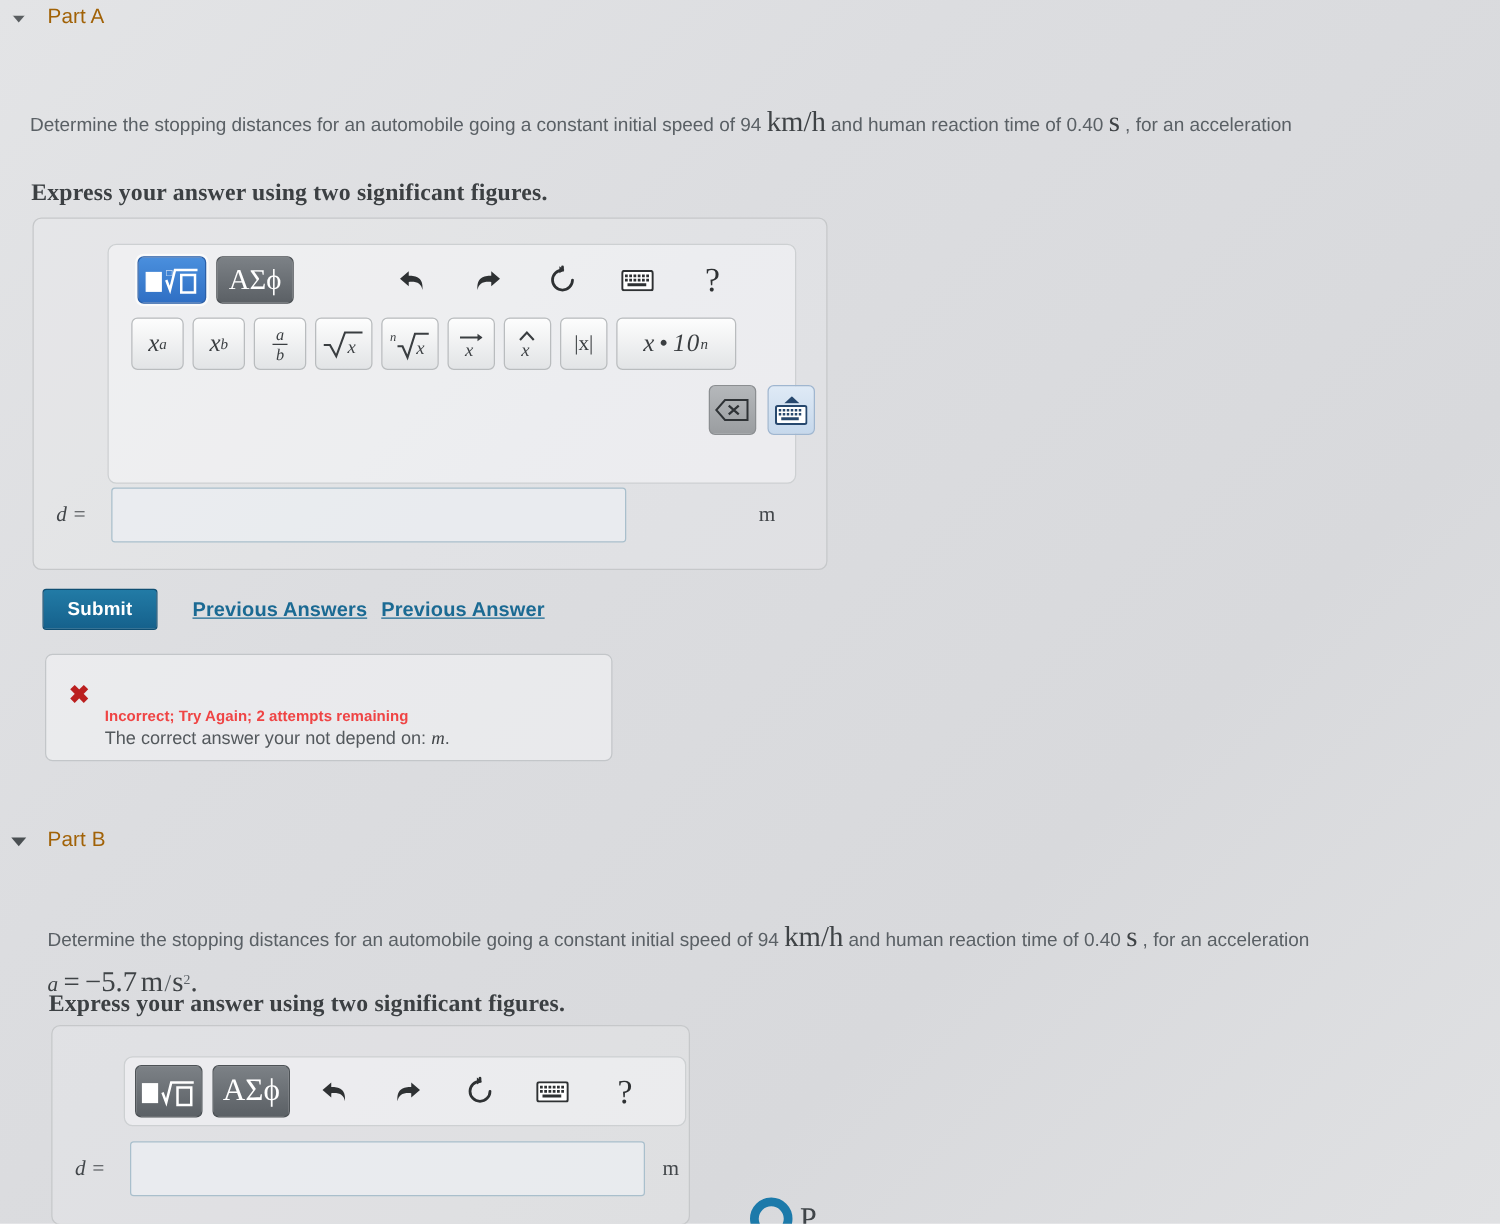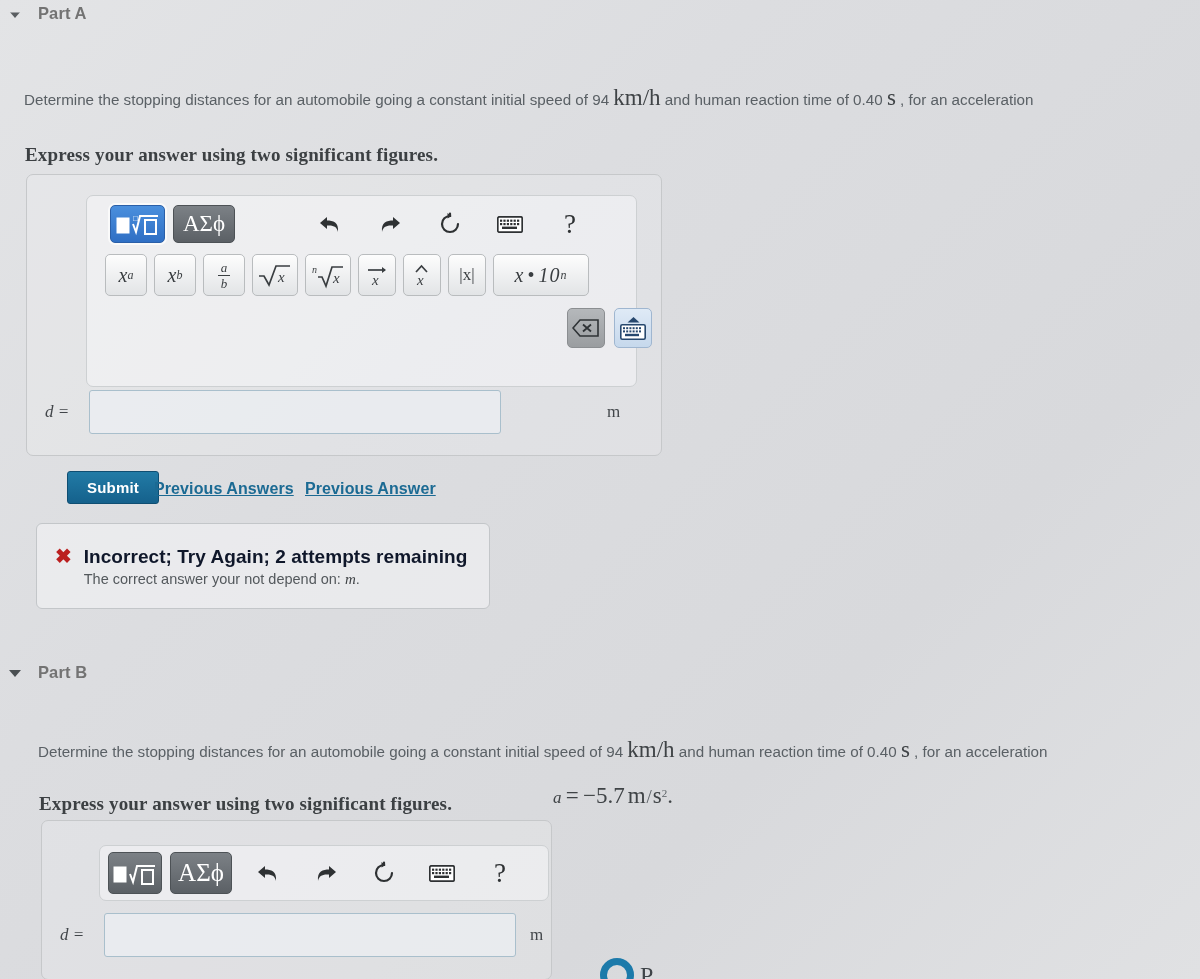--- a/index.html
+++ b/index.html
@@ -38,22 +38,22 @@
     content: "";
     position: absolute;
     left: 1px;
     top: 4px;
     border-left: 6px solid transparent;
     border-right: 6px solid transparent;
     border-top: 7px solid #4a4f52;
   }
   .part-title {
     font-size: 16.5px;
-    font-weight: bold;
-    color: #737373;
+    font-weight: normal;
+    color: #a16207;
     letter-spacing: 0.1px;
     text-align: center;
   }
 
   
   .problem-text {
     font-size: 15.2px;
     line-height: 1.55;
     color: #5a6065;
     font-weight: 400;
@@ -207,21 +207,20 @@
     background: linear-gradient(#227ba6, #15618c);
     border: 1px solid #0f4e72;
     border-radius: 3px;
     color: #ffffff;
     font-family: "Liberation Sans", sans-serif;
     font-size: 15px;
     font-weight: bold;
     letter-spacing: 0.2px;
     cursor: pointer;
     padding: 0;
-    margin-left: 33px;
   }
   .link {
     color: #1b6a93;
     font-size: 16px;
     font-weight: bold;
     text-decoration: underline;
     cursor: pointer;
     letter-spacing: 0.1px;
   }
 
@@ -234,24 +233,25 @@
     display: flex;
     gap: 12px;
   }
   .xmark {
     color: #bb1f1f;
     font-size: 20px;
     font-weight: bold;
     line-height: 1;
   }
   .fb-title {
-    font-size: 19px;
+    font-size: 12px;
     font-weight: bold;
-    color: #0f172a;
+    color: #ef4444;
     letter-spacing: 0.05px;
+    margin-top: 20px;
   }
   .fb-sub {
     font-size: 14.5px;
     color: #53585c;
     margin-top: 3px;
   }
 
   
   .bottom-mark {
     position: absolute;
@@ -464,21 +464,21 @@
     <span class="disclosure"></span>
     <span class="part-title">Part B</span>
   </div>
 
   <div class="problem-text" style="position:absolute;left:38px;top:732px;width:1150px;">
     <span>Determine the stopping distances for an automobile going a constant initial speed of 94</span>
     <span class="mathrm">km/h</span>
     <span>and human reaction time of 0.40</span>
     <span class="mathrm">s</span>
     <span>, for an acceleration</span>
-    <div style="margin-top:10px;text-align:center;">
+    <div style="margin-top:0;">
       <span class="mathit">a</span>
       <span class="mathrm">=</span>
       <span class="mathrm">−5.7</span><span class="mathrm" style="padding-left:3px;">m</span><span class="frac-slash">/</span><span class="mathrm">s</span><sup class="exp">2</sup><span class="mathrm">.</span>
     </div>
   </div>
 
   <div class="instruction" style="position:absolute;left:39px;top:793px;">Express your answer using two significant figures.</div>
 
   <div class="answer-panel" style="position:absolute;left:41px;top:820px;width:511px;height:160px;">
 

